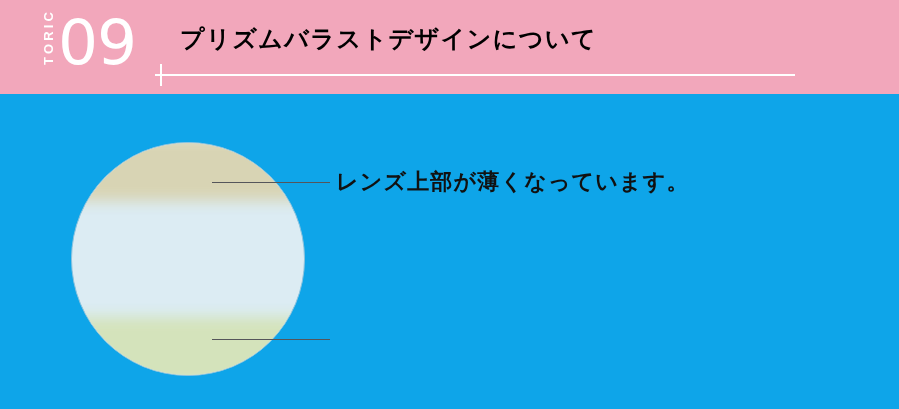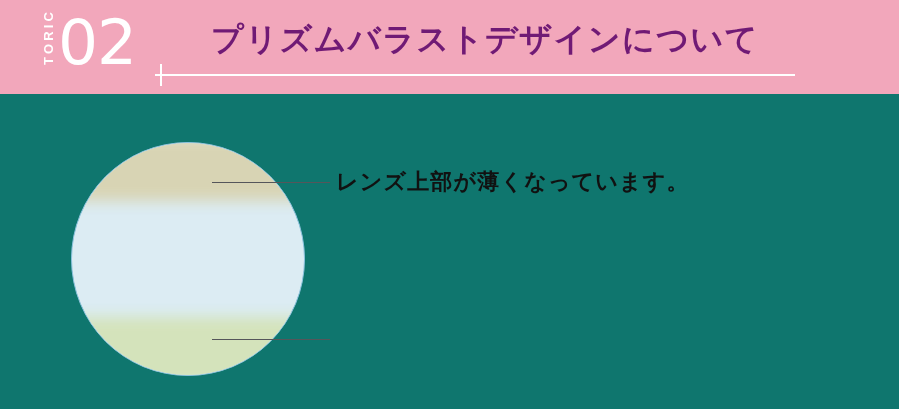--- a/index.html
+++ b/index.html
@@ -77,38 +77,37 @@
     top: 64px;
     width: 2px;
     height: 22px;
     background: #ffffff;
   }
 
   #header-title {
     position: absolute;
     left: 180px;
     top: 14px;
-    color: #701a75;
-    font-size: 32px;
+    color: #000000;
+    font-size: 24px;
     font-weight: 700;
     letter-spacing: 1.5px;
     line-height: 50px;
     white-space: nowrap;
     font-family: "DejaVu Sans", "Liberation Sans", sans-serif;
-    margin-left: 31px;
   }
 
   
   #diagram {
     position: absolute;
     left: 0;
     top: 94px;
     width: 899px;
     height: 315px;
-    background: #0f766e;
+    background: #0ea5e9;
   }
 
   #lens {
     position: absolute;
     left: 71px;
     top: 48px;
     width: 234px;
     height: 234px;
     border-radius: 50%;
     background: #dcecf3;
@@ -176,21 +175,21 @@
     top: 234px;
   }
 </style>
 </head>
 <body>
 
 <div id="header">
 
   <div id="topic-block">
     <div id="topic-kicker">TORIC</div>
-    <div id="topic-number">02</div>
+    <div id="topic-number">09</div>
   </div>
 
   <div id="header-rule"></div>
   <div id="header-rule-tick"></div>
 
   <div id="header-title">プリズムバラストデザインについて</div>
 </div>
 
 <div id="diagram">
 

